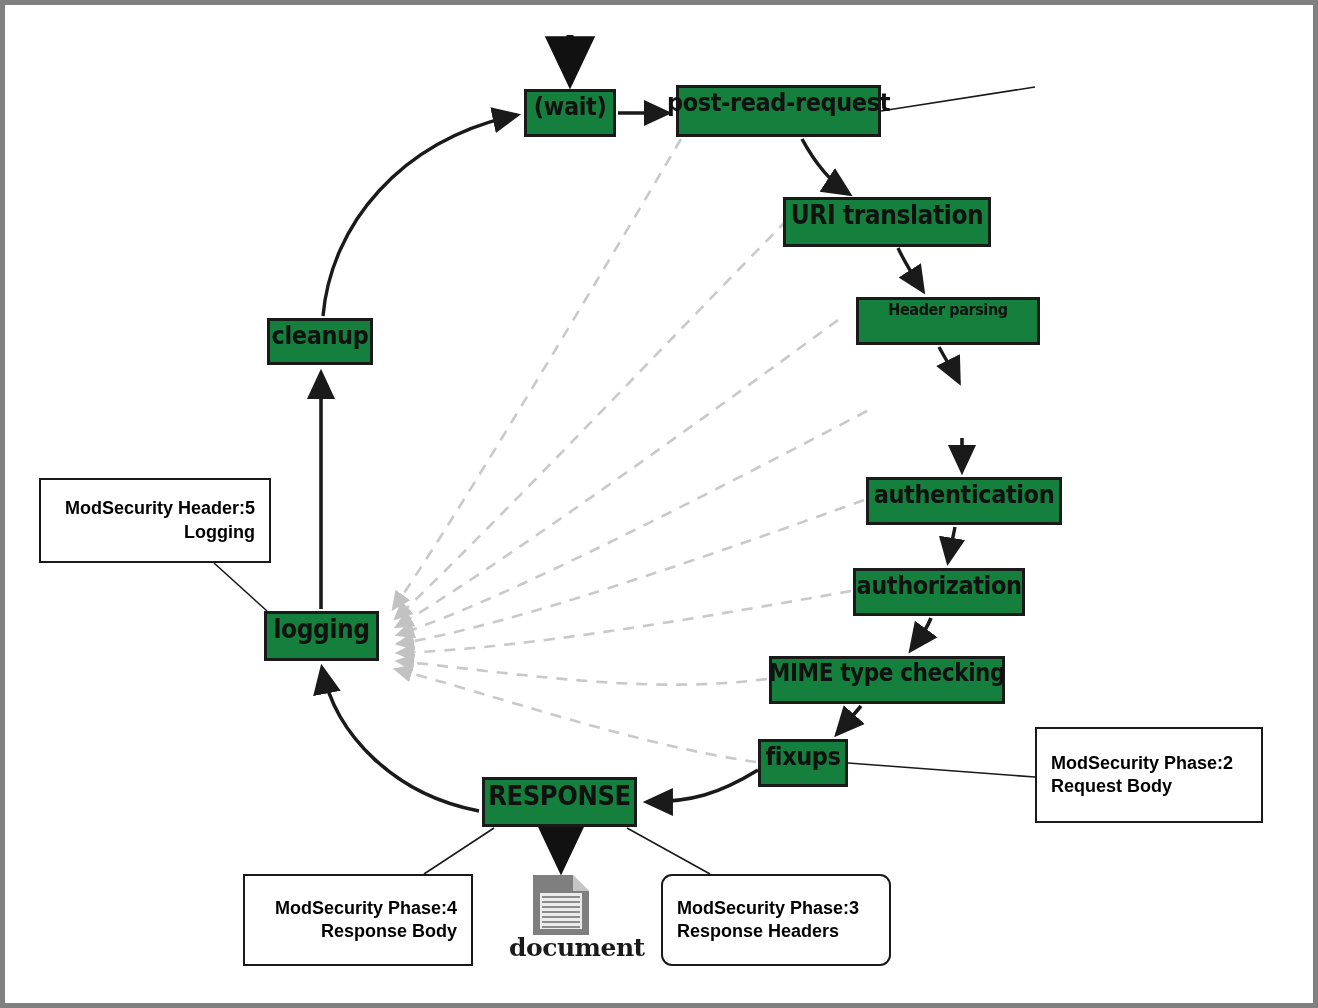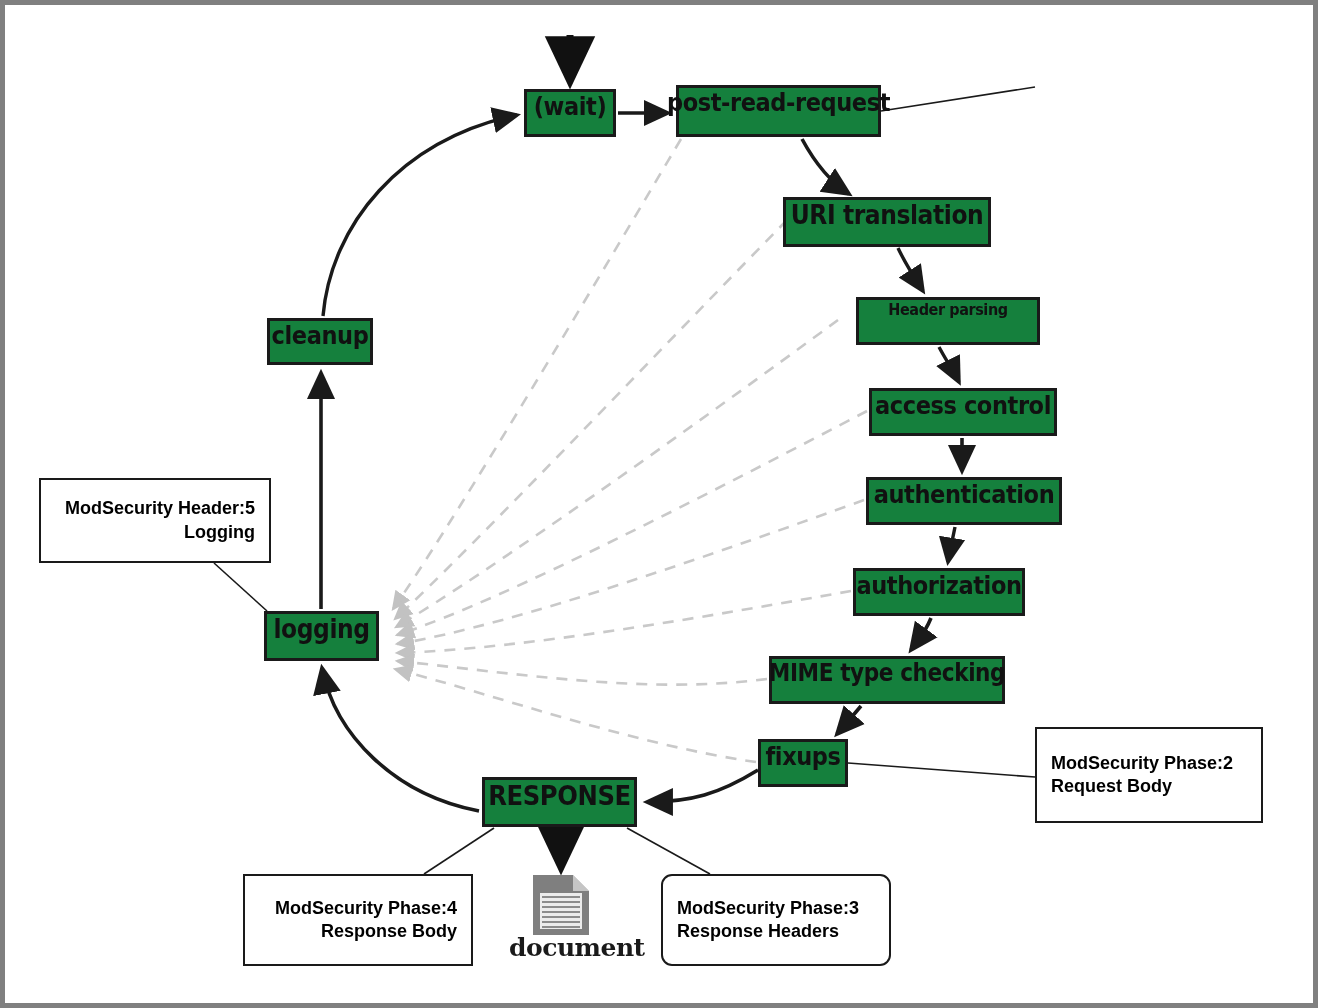--- a/index.html
+++ b/index.html
@@ -96,23 +96,20 @@
   </div>
   <div class="node" style="left:671px;top:80px;width:205px;height:52px;font-size:25px;">
     <span>post-read-request</span>
   </div>
   <div class="node" style="left:778px;top:192px;width:208px;height:50px;font-size:26px;">
     <span>URI translation</span>
   </div>
   <div class="node" style="left:831px;top:292px;width:184px;height:48px;font-size:16px;margin-left:20px;">
     <span>Header parsing</span>
   </div>
-  <div class="node" style="left:864px;top:383px;width:188px;height:48px;font-size:25px;">
-    <span>access control</span>
-  </div>
   <div class="node" style="left:861px;top:472px;width:196px;height:48px;font-size:25px;">
     <span>authentication</span>
   </div>
   <div class="node" style="left:848px;top:563px;width:172px;height:48px;font-size:25px;">
     <span>authorization</span>
   </div>
   <div class="node" style="left:764px;top:651px;width:236px;height:48px;font-size:24px;">
     <span>MIME type checking</span>
   </div>
   <div class="node" style="left:753px;top:734px;width:90px;height:48px;font-size:25px;">

